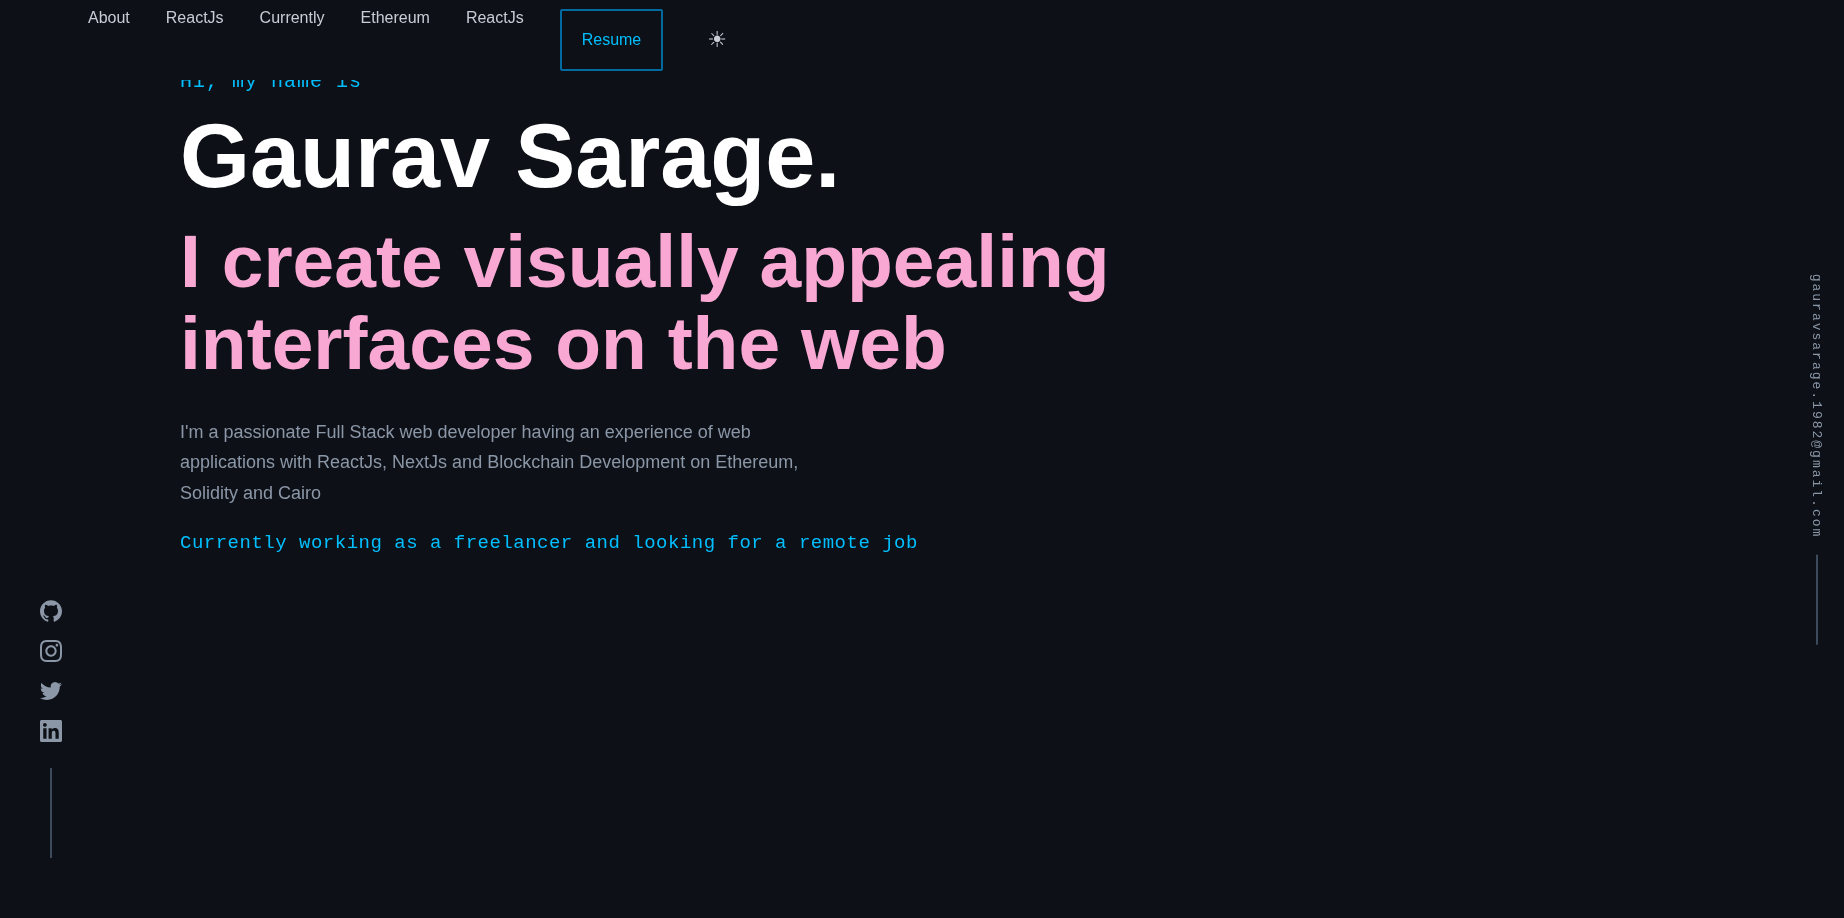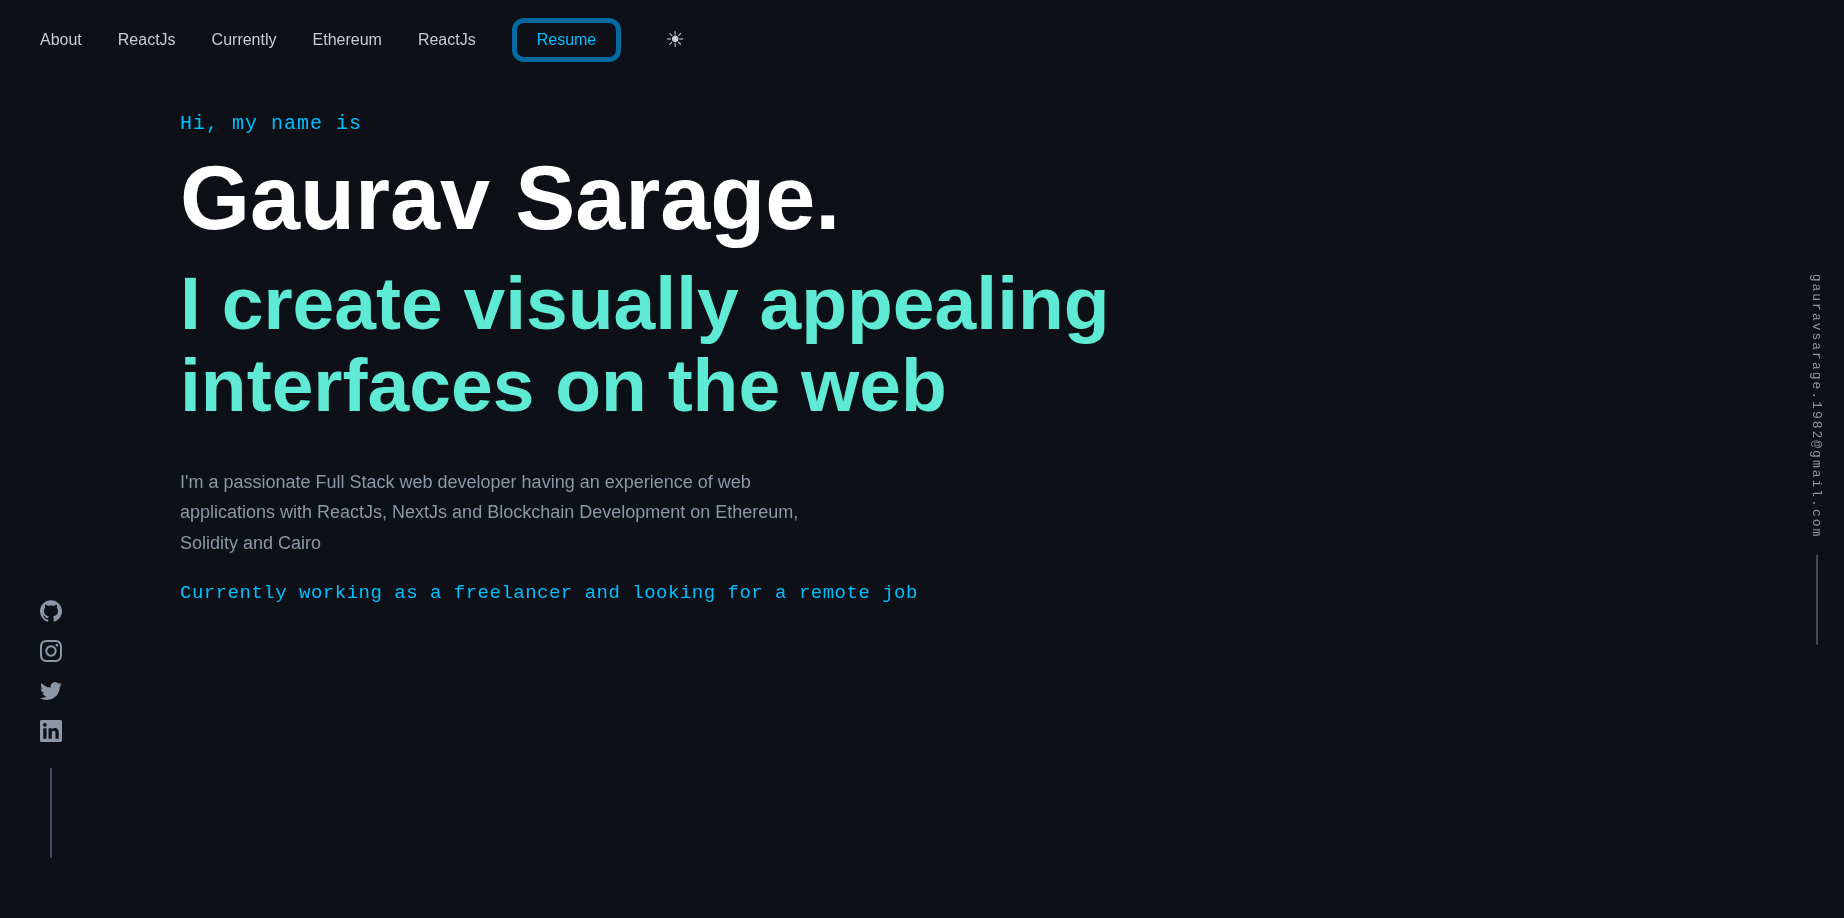--- a/index.html
+++ b/index.html
@@ -28,53 +28,53 @@
 
     .logo {
       font-family: 'Brush Script MT', cursive;
       font-size: 32px;
       color: #ffffff;
       letter-spacing: 1px;
     }
 
     .nav-links {
       display: flex;
-      align-items: center;
       gap: 36px;
+      margin-left: 48px;
     }
 
     .nav-link {
       color: #c8ccd4;
       text-decoration: none;
       font-size: 16px;
       cursor: pointer;
     }
 
     .resume-btn {
-      border: 5px solid #0369a1;
+      border: 2px solid #0369a1;
       color: #00bfff;
       background: transparent;
-      padding: 8px 20px;
+      padding: 20px 20px;
       font-size: 16px;
       cursor: pointer;
-      border-radius: 12px;
+      border-radius: 2px;
     }
 
     .theme-toggle {
       background: none;
       border: none;
       cursor: pointer;
       color: #c8ccd4;
       font-size: 22px;
       margin-left: 8px;
     }
 
     
     .hero {
-      padding: 112px 0 0 180px;
+      padding: 70px 0 0 180px;
       max-width: 1200px;
     }
 
     .greeting {
       color: #00bfff;
       font-family: 'Courier New', monospace;
       font-size: 20px;
       margin-bottom: 16px;
       letter-spacing: 1px;
     }
@@ -83,23 +83,23 @@
       font-size: 90px;
       font-weight: 800;
       color: #ffffff;
       line-height: 1.05;
       margin-bottom: 16px;
     }
 
     .hero-tagline {
       font-size: 75px;
       font-weight: 800;
-      color: #5eead4;
+      color: #f9a8d4;
       line-height: 1.1;
-      margin-bottom: 40px;
+      margin-bottom: 32px;
     }
 
     .hero-description {
       color: #8b96a7;
       font-size: 18px;
       line-height: 1.7;
       max-width: 660px;
       margin-bottom: 24px;
       margin-top: 16px;
     }

